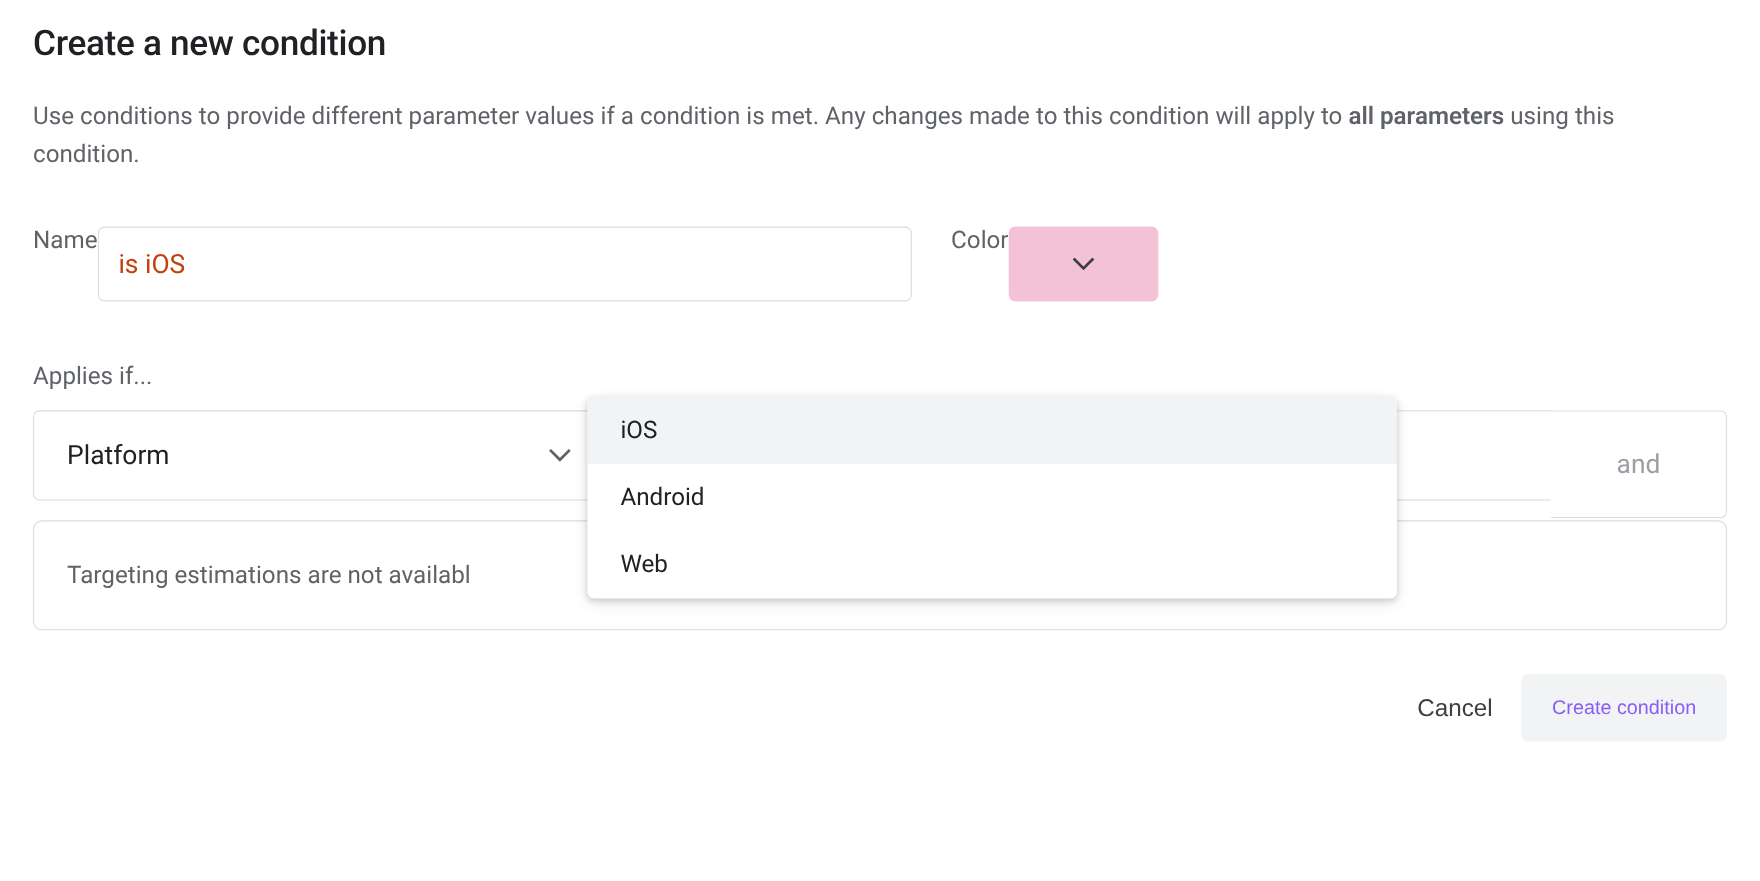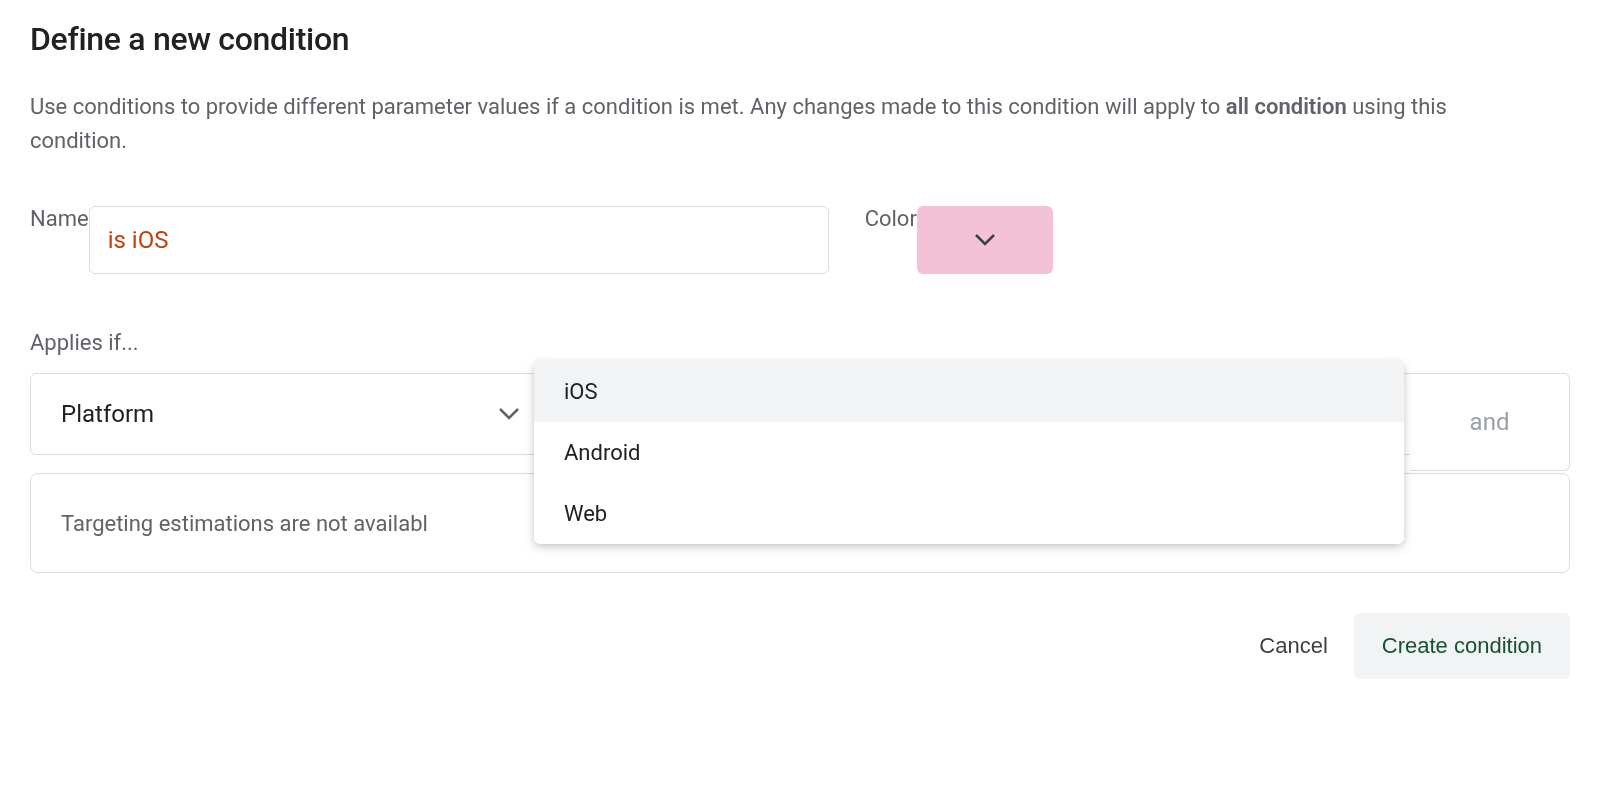--- a/index.html
+++ b/index.html
@@ -128,21 +128,21 @@
       display: flex;
       align-items: center;
       font-size: 22px;
       color: #5f6368;
       margin-bottom: 40px;
     }
     .dropdown-menu {
       position: absolute;
       left: 504px;
       top: -12px;
-      width: 870px;
+      width: 736px;
       background: #fff;
       border-radius: 6px;
       box-shadow: 0 2px 6px rgba(0,0,0,0.15), 0 4px 14px rgba(0,0,0,0.1);
       overflow: hidden;
       z-index: 10;
     }
     .dropdown-item {
       padding: 18px 30px;
       font-size: 22px;
       color: #202124;
@@ -160,41 +160,41 @@
     .cancel-btn {
       font-size: 22px;
       color: #3c4043;
       font-weight: 500;
       background: none;
       border: none;
       cursor: pointer;
       padding: 12px 8px;
     }
     .create-btn {
-      font-size: 22px;
-      color: #14532d;
+      font-size: 18px;
+      color: #8b5cf6;
       font-weight: 500;
       background: #f1f3f4;
       border: none;
       border-radius: 6px;
       padding: 20px 28px;
       cursor: not-allowed;
     }
     .applies-wrapper {
       position: relative;
       margin-top: 43px;
     }
   </style>
 </head>
 <body>
 
-<h1 class="title">Define a new condition</h1>
+<h1 class="title">Create a new condition</h1>
 
 <p class="description">
-  <span>Use conditions to provide different parameter values if a condition is met. Any changes made to this condition will apply to </span><span class="bold">all condition</span><span> using this condition.</span>
+  <span>Use conditions to provide different parameter values if a condition is met. Any changes made to this condition will apply to </span><span class="bold">all parameters</span><span> using this condition.</span>
 </p>
 
 <div class="field-row">
   <div class="field-group">
     <label class="field-label">Name</label>
     <input type="text" class="name-input" value="is iOS" style="">
   </div>
   <div class="field-group">
     <label class="field-label">Color</label>
     <div class="color-select">

